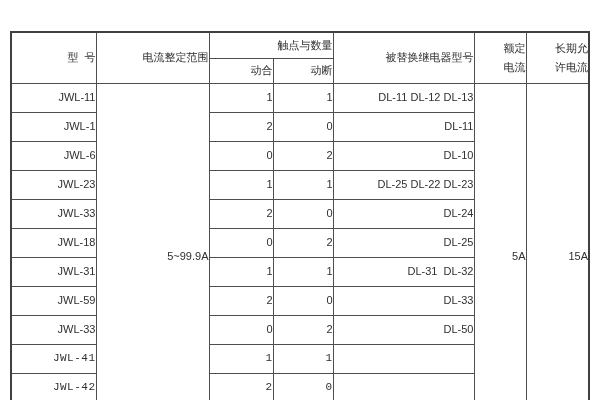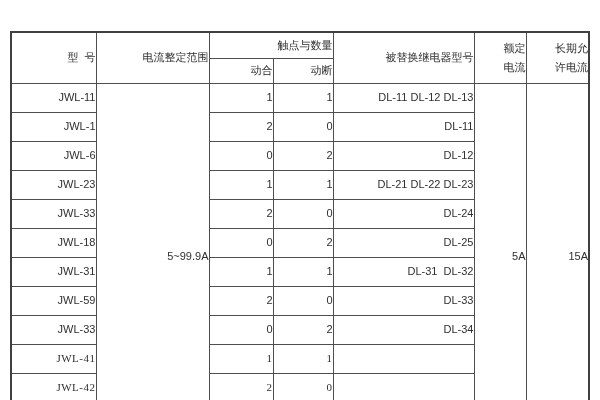--- a/index.html
+++ b/index.html
@@ -34,21 +34,21 @@
     font-family: "Liberation Sans", sans-serif;
     font-size: 11px;
     font-weight: normal;
     color: #2f2f2f;
     line-height: 1.15;
     overflow: hidden;
   }
   tr.hdr1 { height: 26px; }
   tr.hdr2 { height: 25px; }
   tr.datarow { height: 29px; }
-  tr.serif td { font-family: Liberation Serif, serif; letter-spacing: 0.5px; }
+  tr.serif td { font-family: Liberation Mono, monospace; letter-spacing: 0.5px; }
   tr.serif td.replaced-cell { letter-spacing: 0; }
   th.two-line div { display: block; }
   th.two-line div + div { margin-top: 6px; margin-left: 16px; }
   .pre { white-space: pre; }
 </style>
 </head>
 <body>
 
 <div id="canvas">
   <table class="spec">
@@ -94,27 +94,27 @@
         <tr class="datarow">
           <td>JWL-1</td>
           <td>2</td>
           <td>0</td>
           <td class="pre replaced-cell">DL-11</td>
         </tr>
         <tr class="datarow">
           <td>JWL-6</td>
           <td>0</td>
           <td>2</td>
-          <td class="pre replaced-cell">DL-12</td>
+          <td class="pre replaced-cell">DL-10</td>
         </tr>
         <tr class="datarow">
           <td>JWL-23</td>
           <td>1</td>
           <td>1</td>
-          <td class="pre replaced-cell">DL-21 DL-22 DL-23</td>
+          <td class="pre replaced-cell">DL-25 DL-22 DL-23</td>
         </tr>
         <tr class="datarow">
           <td>JWL-33</td>
           <td>2</td>
           <td>0</td>
           <td class="pre replaced-cell">DL-24</td>
         </tr>
         <tr class="datarow">
           <td>JWL-18</td>
           <td>0</td>
@@ -130,21 +130,21 @@
         <tr class="datarow">
           <td>JWL-59</td>
           <td>2</td>
           <td>0</td>
           <td class="pre replaced-cell">DL-33</td>
         </tr>
         <tr class="datarow">
           <td>JWL-33</td>
           <td>0</td>
           <td>2</td>
-          <td class="pre replaced-cell">DL-34</td>
+          <td class="pre replaced-cell">DL-50</td>
         </tr>
         <tr class="datarow serif">
           <td>JWL-41</td>
           <td>1</td>
           <td>1</td>
           <td class="pre replaced-cell"></td>
         </tr>
         <tr class="datarow serif">
           <td>JWL-42</td>
           <td>2</td>

